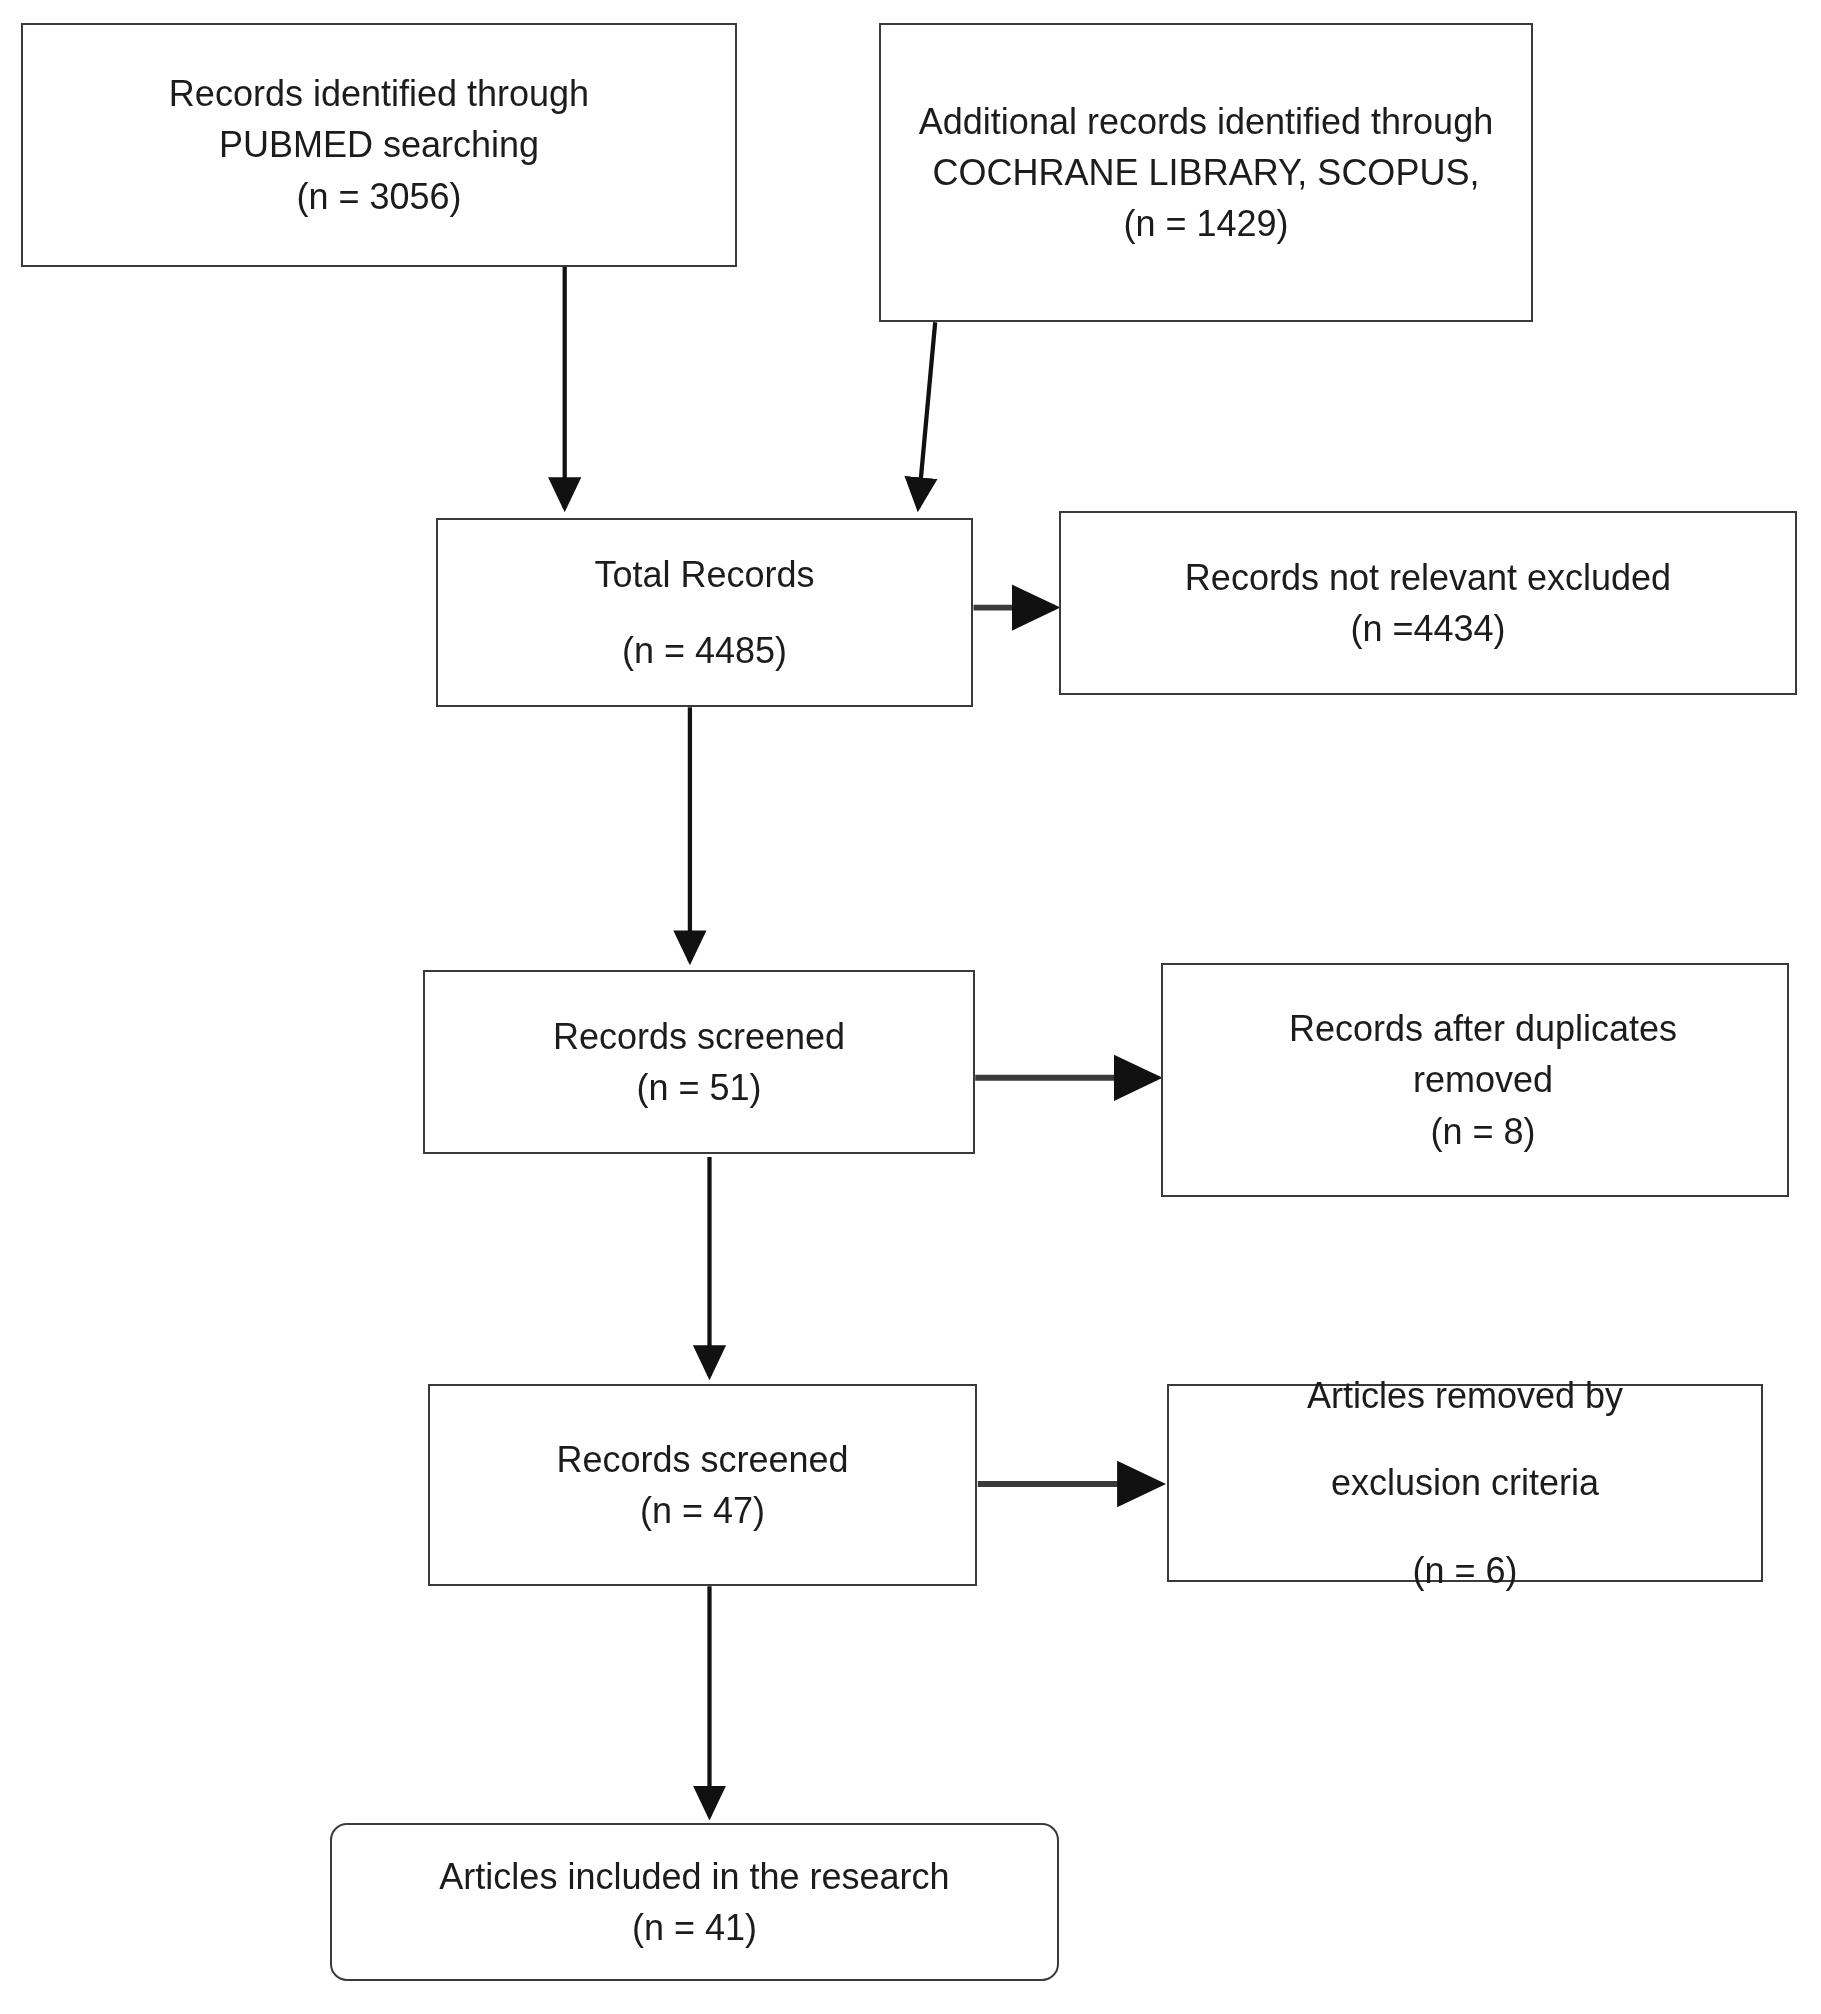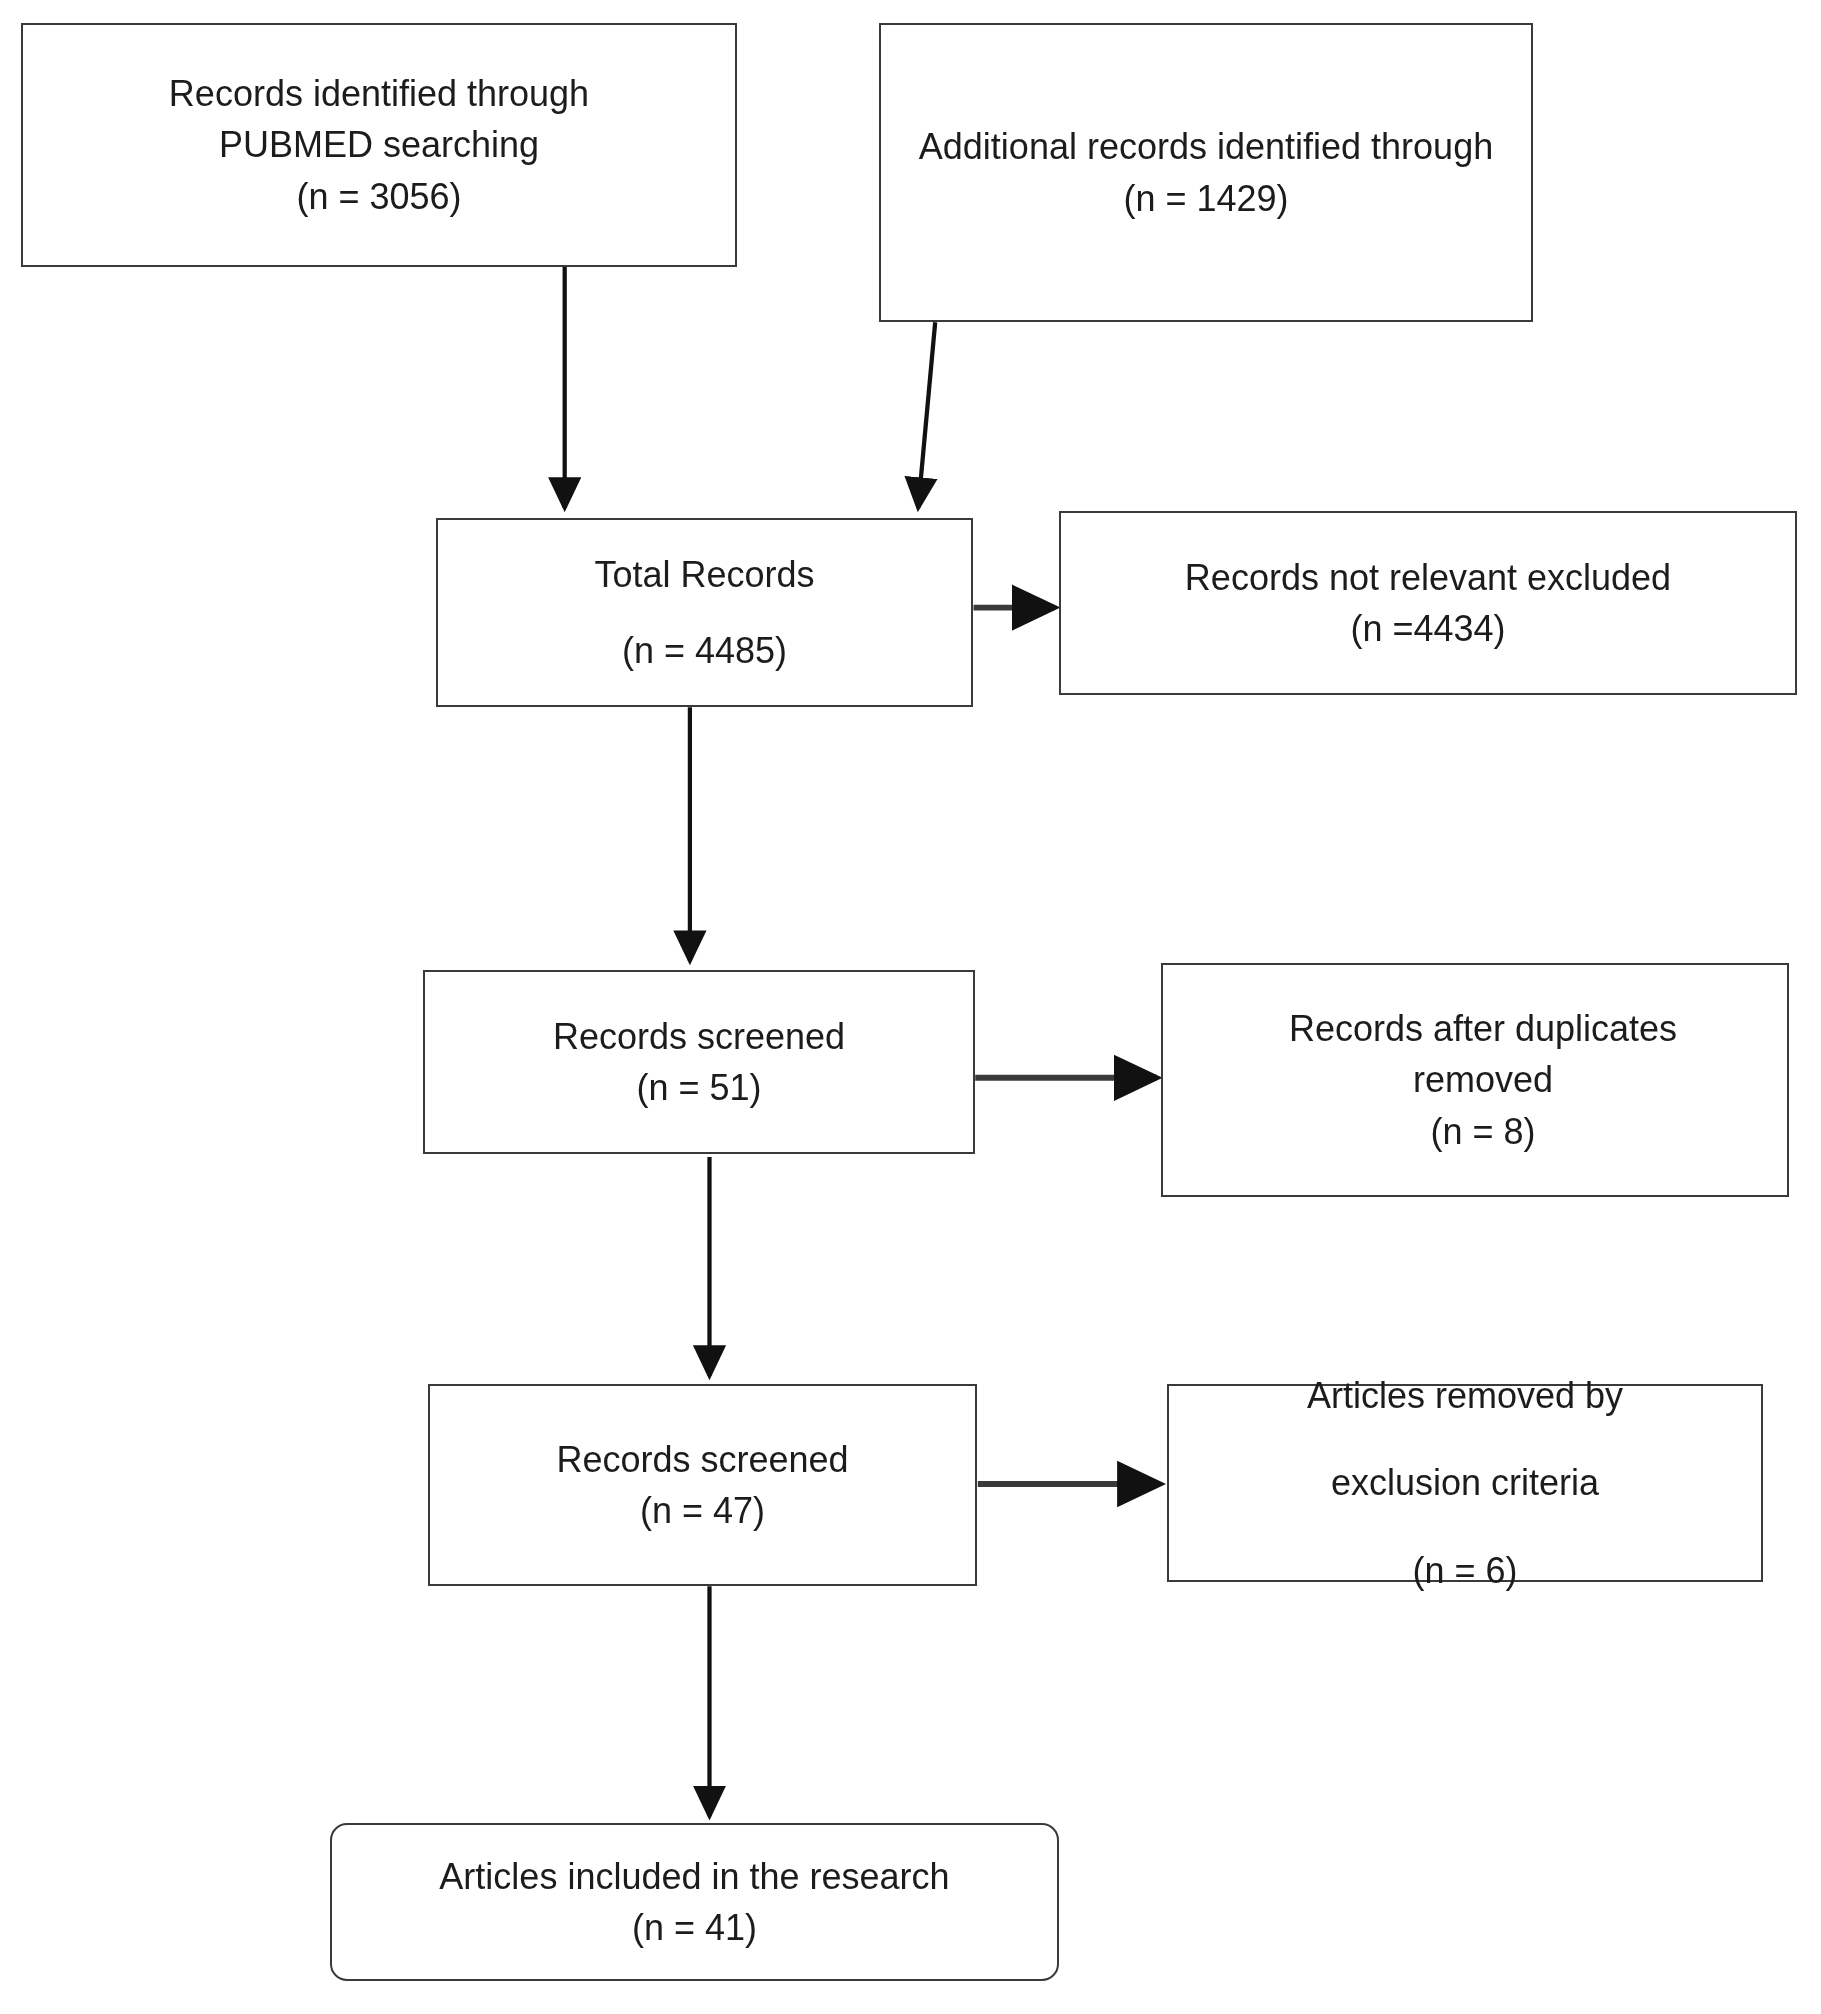--- a/index.html
+++ b/index.html
@@ -73,20 +73,21 @@
   </svg>
 
   <div class="node" style="left:21px; top:23px; width:716px; height:244px;">
     <span class="line">Records identified through</span>
     <span class="line">PUBMED searching</span>
     <span class="line">(n = 3056)</span>
   </div>
 
   <div class="node" style="left:879px; top:23px; width:654px; height:299px;">
     <span class="line">Additional records identified through</span>
+    <span class="line">COCHRANE LIBRARY, SCOPUS,</span>
     <span class="line">(n = 1429)</span>
   </div>
 
   <div class="node" style="left:436px; top:518px; width:537px; height:189px;gap:24px;">
     <span class="line">Total Records</span>
     <span class="line">(n = 4485)</span>
   </div>
 
   <div class="node" style="left:1059px; top:511px; width:738px; height:184px;">
     <span class="line">Records not relevant excluded</span>

